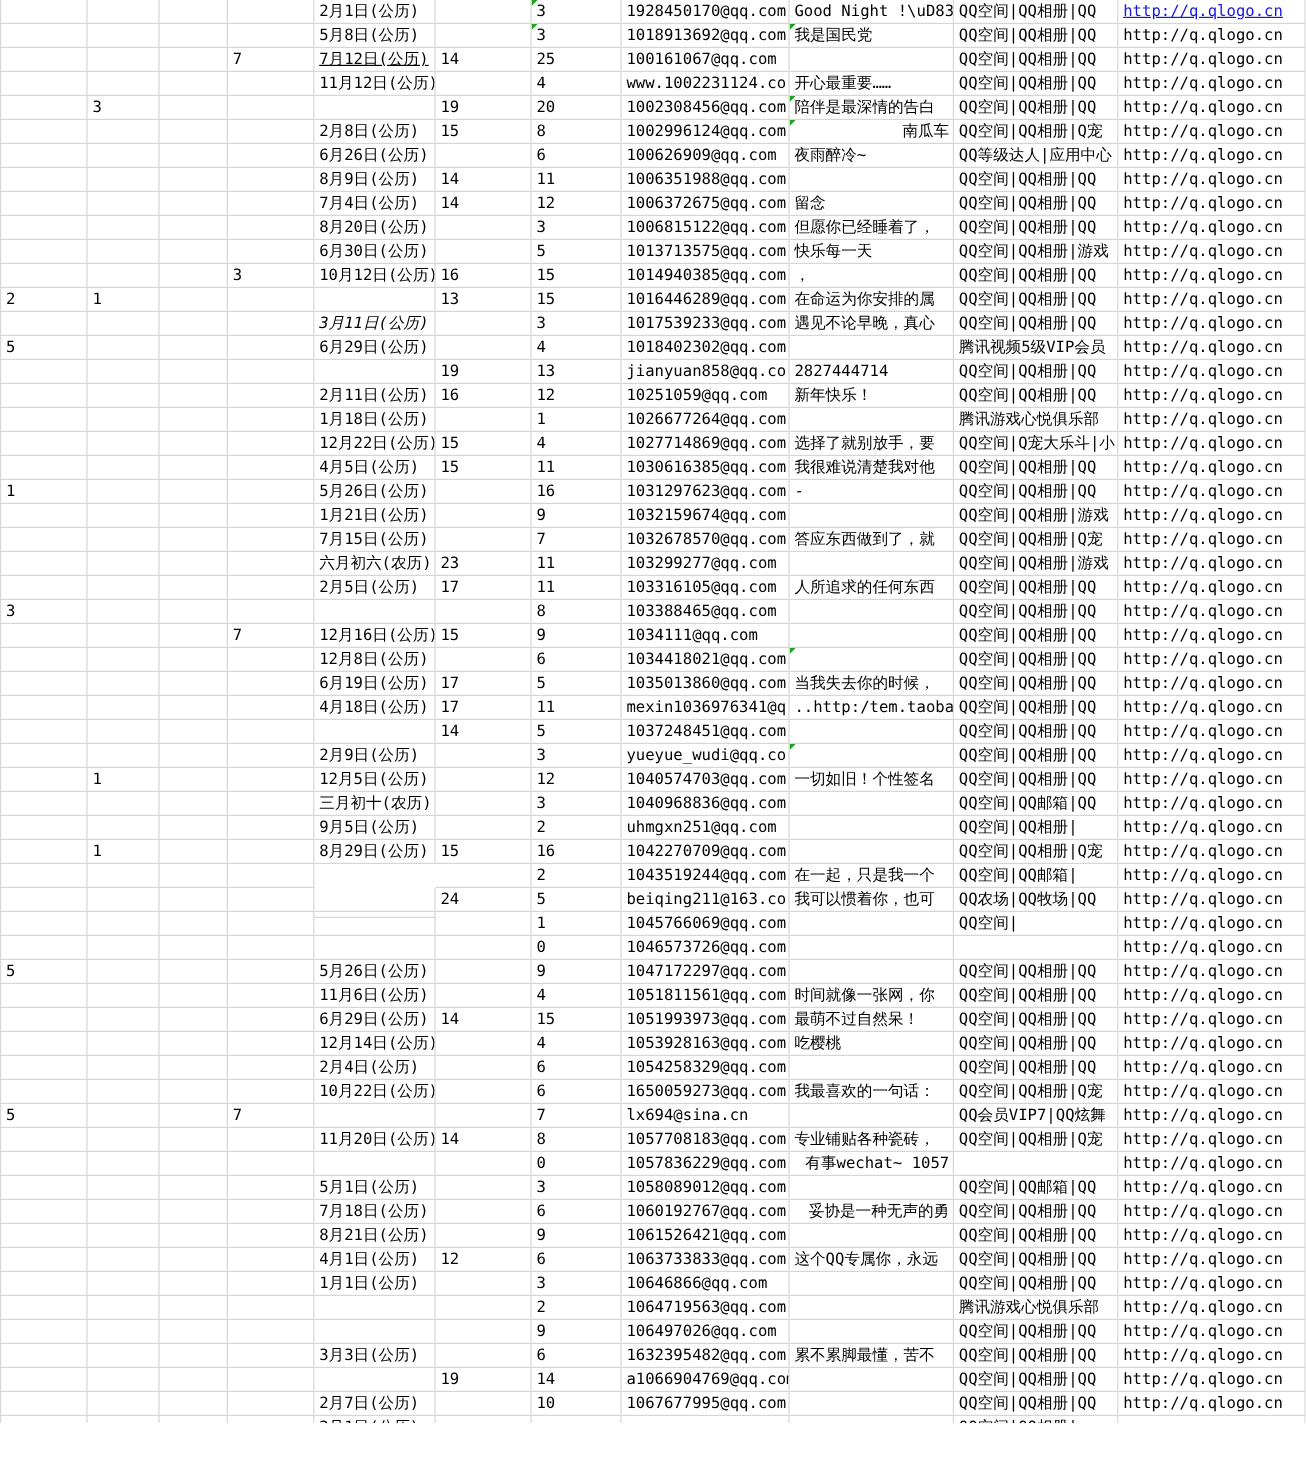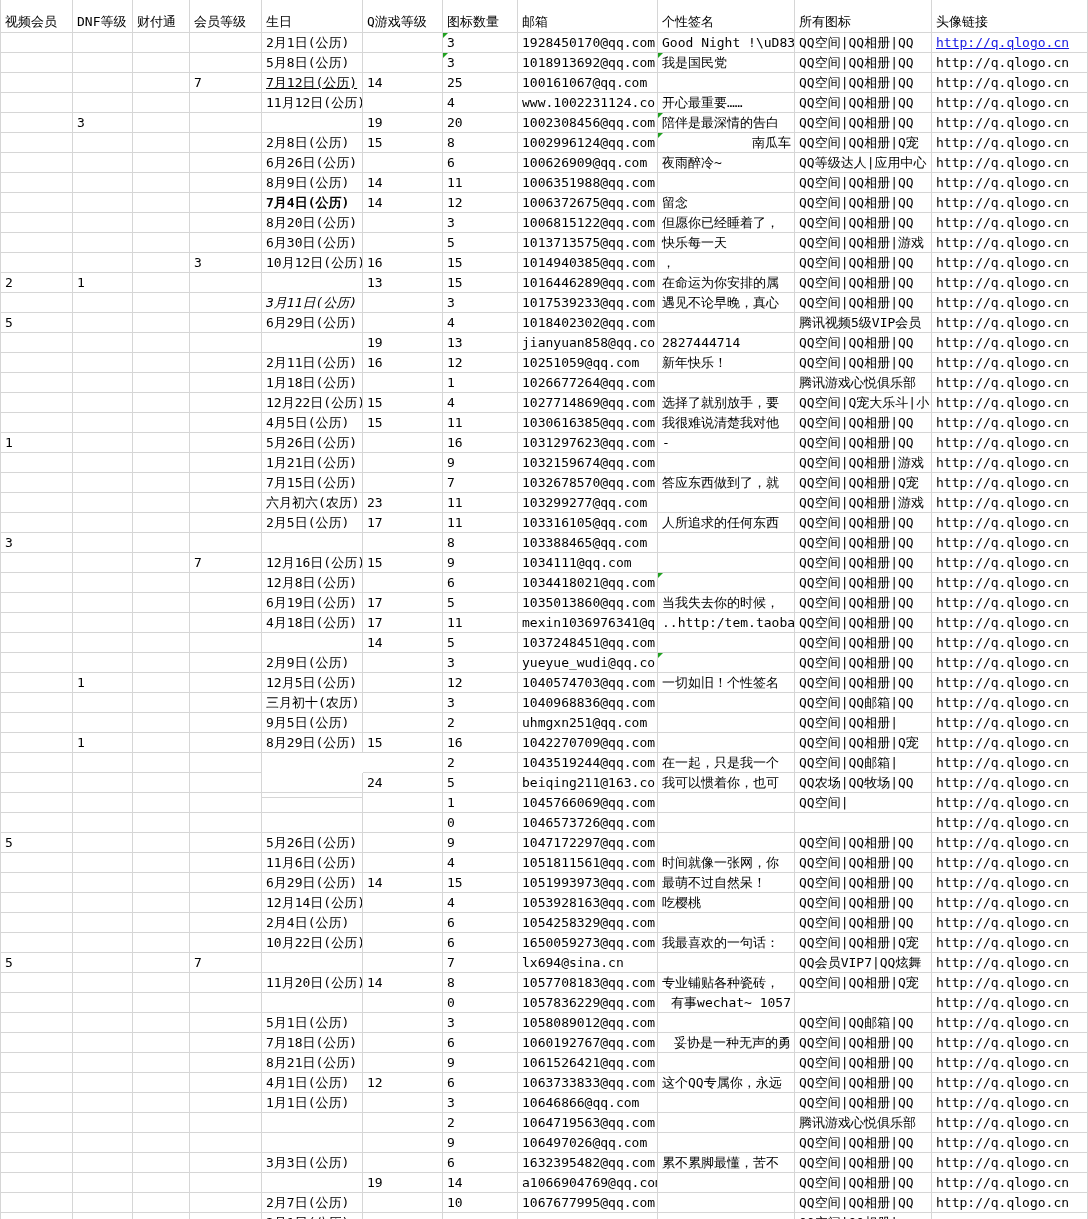--- a/index.html
+++ b/index.html
@@ -24,33 +24,20 @@
   .cell.link{color:#1616e0;text-decoration:underline;}
   .cell.green::before{
     content:"";position:absolute;top:0;left:0;width:0;height:0;
     border-top:5px solid #21a121;border-right:5px solid transparent;
   }
 </style>
 </head>
 <body>
 
 <div class="sheet">
-  <div class="row header" id="header-row">
-      <div class="cell" style="width: 73px;">视频会员</div>
-      <div class="cell" style="width: 60px;">DNF等级</div>
-      <div class="cell" style="width: 57px;">财付通</div>
-      <div class="cell" style="width: 72px;">会员等级</div>
-      <div class="cell" style="width: 101px;">生日</div>
-      <div class="cell" style="width: 80px;">Q游戏等级</div>
-      <div class="cell" style="width: 75px;">图标数量</div>
-      <div class="cell" style="width: 140px;">邮箱</div>
-      <div class="cell" style="width: 137px;">个性签名</div>
-      <div class="cell" style="width: 137px;">所有图标</div>
-      <div class="cell" style="width: 156px;">头像链接</div>
-    </div>
   <div id="sheet-body">
       <div class="row">
         <div class="cell" style="width: 73px;"></div>
         <div class="cell" style="width: 60px;"></div>
         <div class="cell" style="width: 57px;"></div>
         <div class="cell" style="width: 72px;"></div>
         <div class="cell" style="width: 101px;">2月1日(公历)</div>
         <div class="cell" style="width: 80px;"></div>
         <div class="cell green" style="width: 75px;">3</div>
         <div class="cell" style="width: 140px;">1928450170@qq.com</div>
@@ -147,21 +134,21 @@
         <div class="cell" style="width: 140px;">1006351988@qq.com</div>
         <div class="cell" style="width: 137px;"></div>
         <div class="cell" style="width: 137px;">QQ空间|QQ相册|QQ</div>
         <div class="cell" style="width: 156px;">http://q.qlogo.cn</div>
       </div>
       <div class="row">
         <div class="cell" style="width: 73px;"></div>
         <div class="cell" style="width: 60px;"></div>
         <div class="cell" style="width: 57px;"></div>
         <div class="cell" style="width: 72px;"></div>
-        <div class="cell" style="width: 101px; font-weight: bold;">7月4日(公历)</div>
+        <div class="cell" style="width: 101px;">7月4日(公历)</div>
         <div class="cell" style="width: 80px;">14</div>
         <div class="cell" style="width: 75px;">12</div>
         <div class="cell" style="width: 140px;">1006372675@qq.com</div>
         <div class="cell" style="width: 137px;">留念</div>
         <div class="cell" style="width: 137px;">QQ空间|QQ相册|QQ</div>
         <div class="cell" style="width: 156px;">http://q.qlogo.cn</div>
       </div>
       <div class="row">
         <div class="cell" style="width: 73px;"></div>
         <div class="cell" style="width: 60px;"></div>

